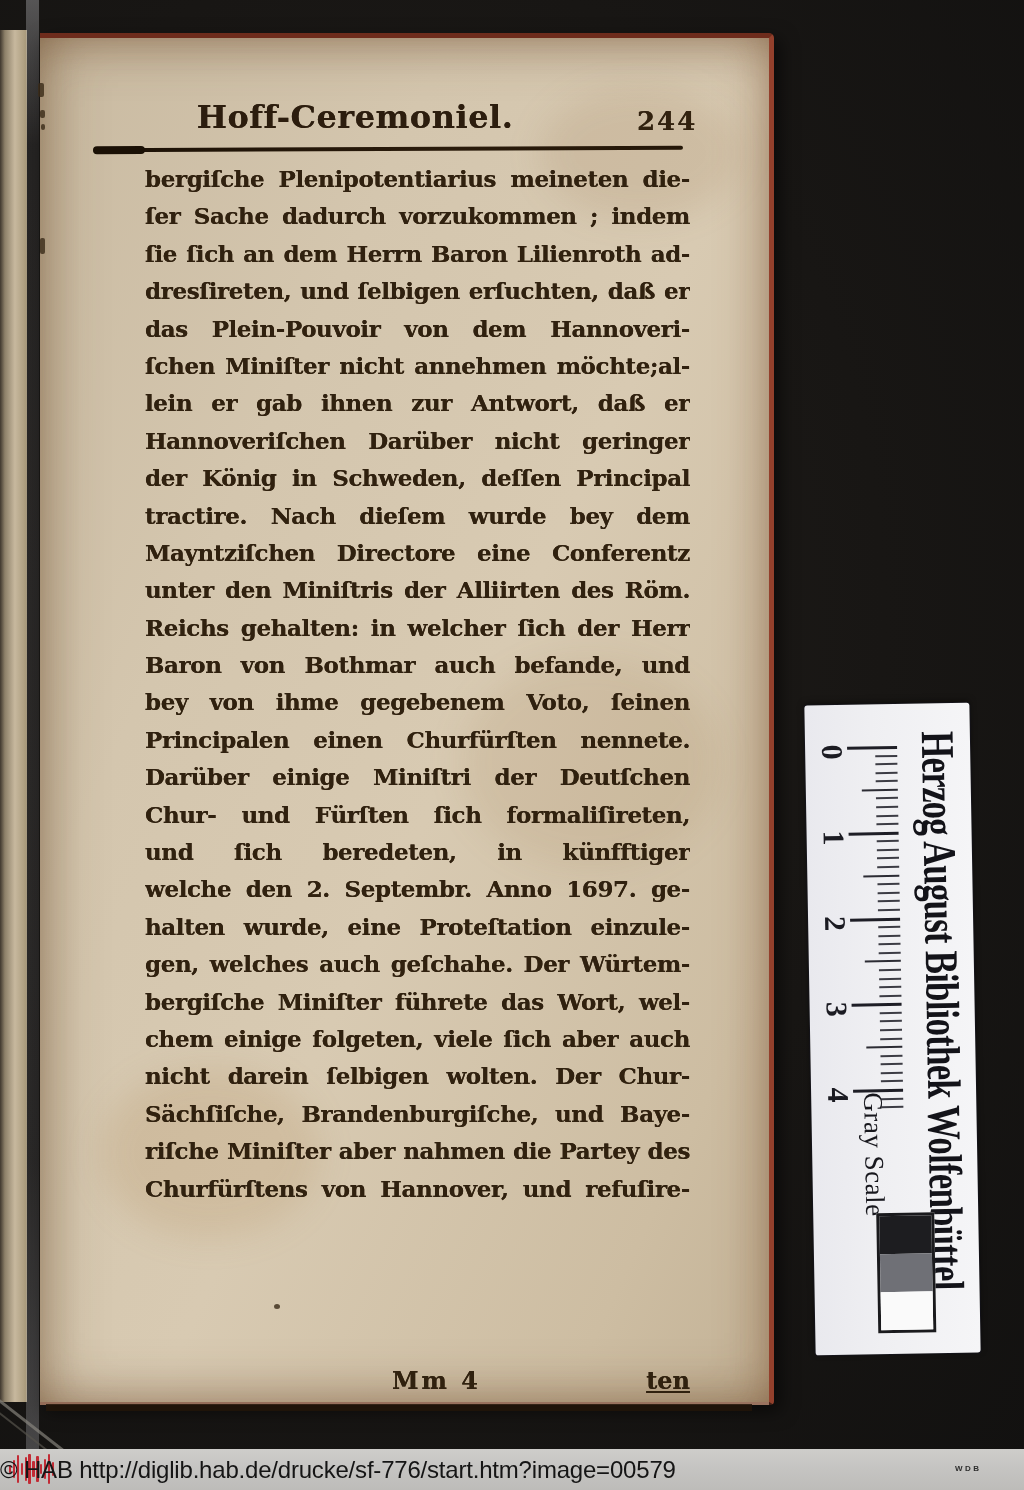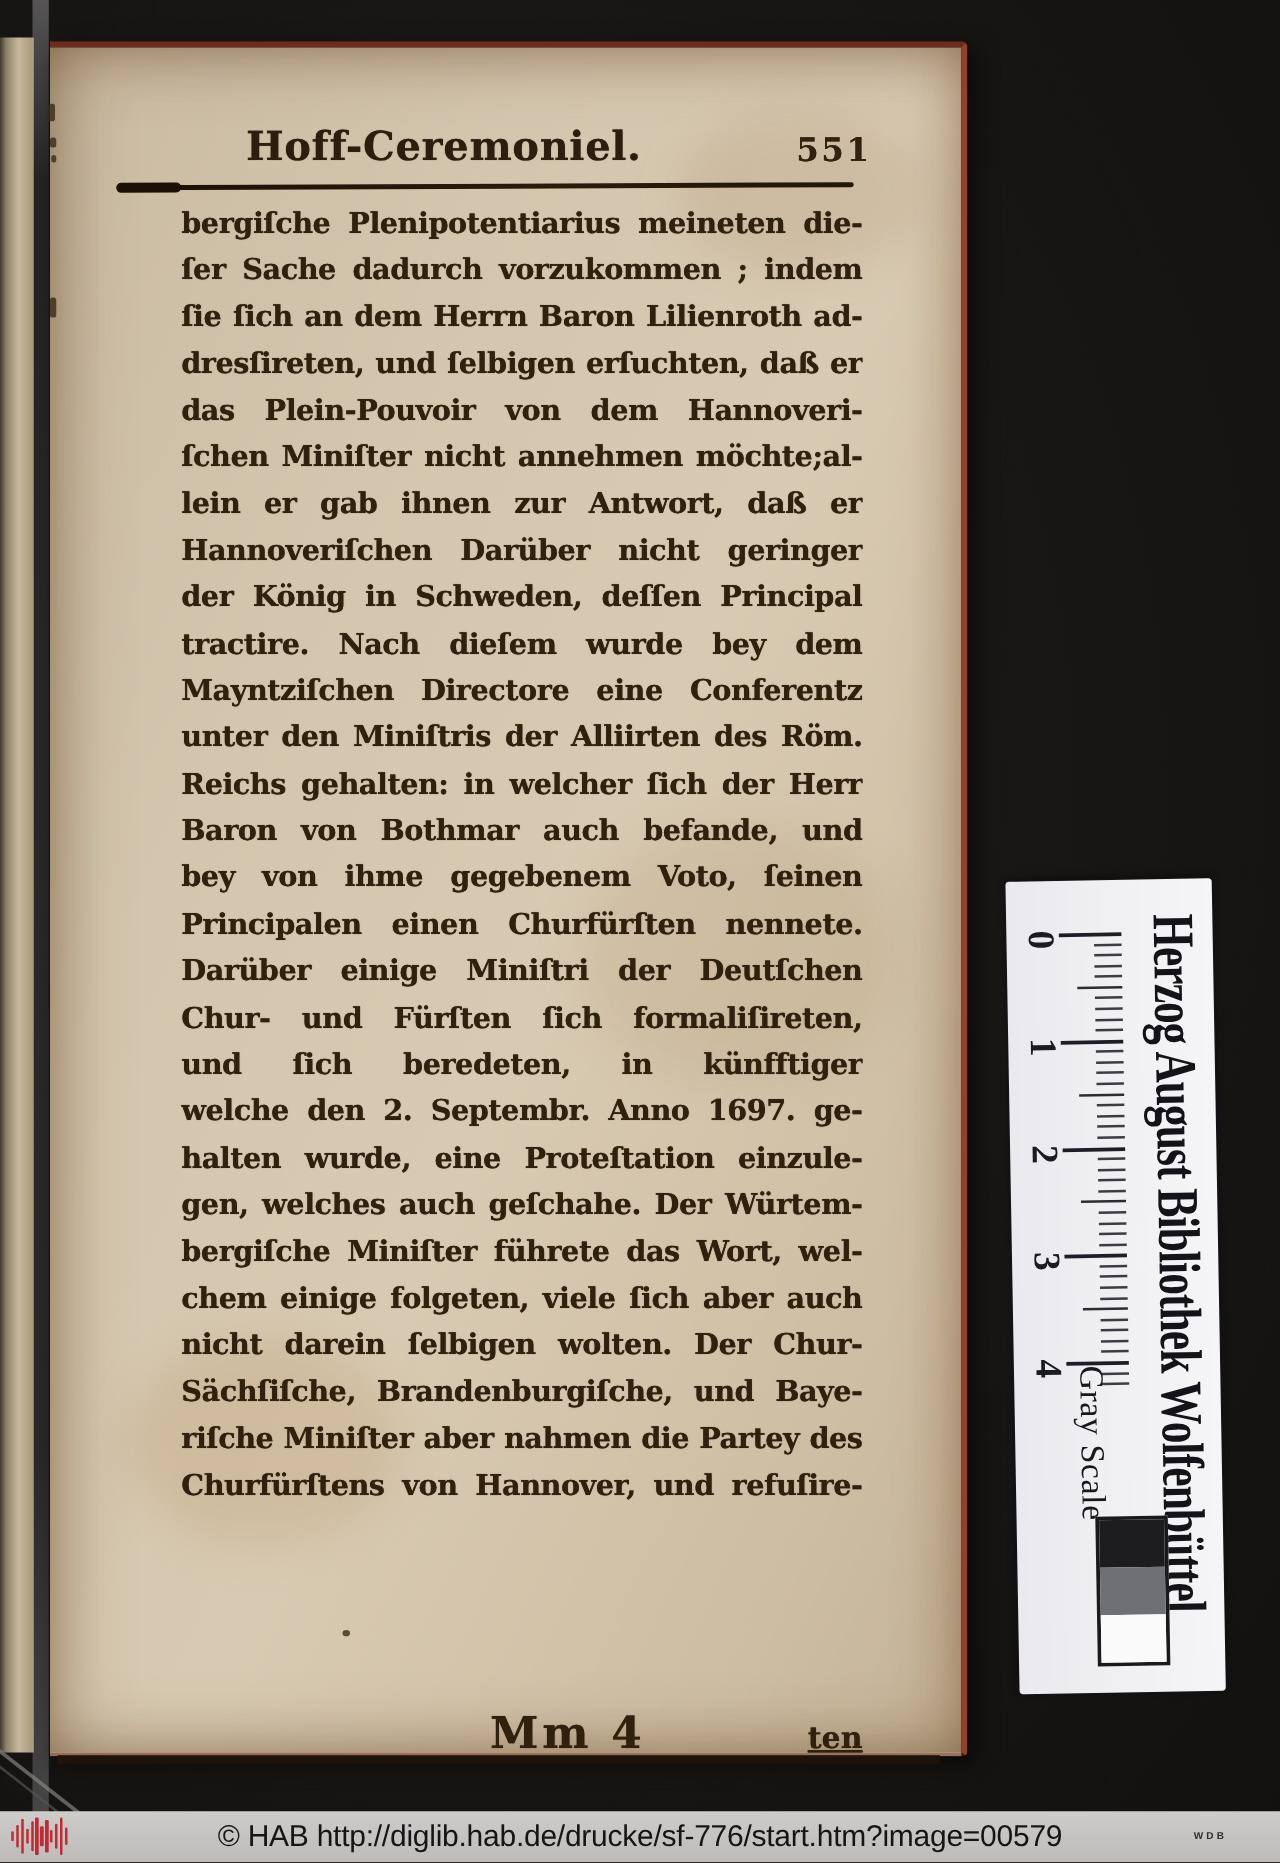--- a/index.html
+++ b/index.html
@@ -66,21 +66,21 @@
     letter-spacing:-.4px;text-shadow:0 0 .6px rgba(48,30,12,.9);
   }
   .textblock .line{
     height:37.4px;line-height:37.4px;overflow:hidden;white-space:nowrap0;
     text-align:justify;text-align-last:justify;
   }
   .sig-row{
     position:absolute;left:105px;top:1328px;width:545px;display:flex;align-items:baseline;
     font-family:"DejaVu Serif", serif;font-weight:700;color:#30210f;text-shadow:0 0 .6px rgba(48,30,12,.9);
   }
-  .sig-mark{flex:0 0 auto;margin-left:247px;font-size:35px;letter-spacing:3px;}
+  .sig-mark{flex:0 0 auto;margin-left:247px;font-size:24px;letter-spacing:3px;}
   .catchword{flex:0 0 auto;margin-left:auto;font-size:24px;text-decoration:underline;}
 
   
   .card-wrap{position:absolute;left:810px;top:704px;width:165px;height:650px;transform:rotate(-1deg);}
   .card{
     position:absolute;left:0;top:0;width:650px;height:165px;
     transform-origin:0 0;transform:translateX(165px) rotate(90deg);
     background:linear-gradient(180deg,#f5f5f7 0%,#efeff2 60%,#e9e9ee 100%);
     border-radius:3px;
     box-shadow:0 0 0 1px rgba(25,25,40,.45), -2px 0 6px rgba(0,0,0,.5);
@@ -105,21 +105,21 @@
   }
   .swatch-group{position:absolute;left:509px;top:44px;display:flex;border:3px solid #1a1a1d;background:#fff;}
   .swatch{width:38px;height:52px;}
 
   
   .footer-bar{
     position:absolute;left:0;top:1449px;width:1024px;height:41px;
     background:linear-gradient(180deg,#cecdca 0%,#c6c5c3 40%,#bdbcb9 100%);
   }
   .footer-text{
-    position:absolute;left:0;right:0;top:7px;text-align:center;
+    position:absolute;left:0;right:0;top:7px;
     font-family:"Liberation Sans", sans-serif;font-size:24px;letter-spacing:-.2px;color:#151515;
   }
   .barcode{position:absolute;left:9px;top:3px;height:34px;display:flex;align-items:center;gap:1.6px;}
   .barcode div{width:2.3px;border-radius:1px;}
   .wdb{
     position:absolute;left:955px;top:15px;
     font-size:8px;font-weight:700;letter-spacing:2.5px;color:#2e2e2e;
   }
 </style>
 </head>
@@ -136,21 +136,21 @@
     <div class="stain s1"></div>
     <div class="stain s2"></div>
     <div class="stain s3"></div>
     <div class="speck" style="left:-2px;top:45px;width:6px;height:14px;"></div>
     <div class="speck" style="left:0;top:72px;width:5px;height:8px;"></div>
     <div class="speck" style="left:1px;top:86px;width:4px;height:6px;"></div>
     <div class="speck" style="left:0;top:200px;width:5px;height:16px;"></div>
     <div class="speck" style="left:234px;top:1266px;width:6px;height:5px;border-radius:50%;"></div>
 
     <div class="running-head">Hoff-Ceremoniel.</div>
-    <div class="folio">551</div>
+    <div class="folio">244</div>
     <div class="head-rule"></div>
 
     <div class="textblock">
 
     <div class="line">bergiſche Plenipotentiarius meineten die-</div>
         <div class="line">ſer Sache dadurch vorzukommen ; indem</div>
         <div class="line">ſie ſich an dem Herrn Baron Lilienroth ad-</div>
         <div class="line">dresſireten, und ſelbigen erſuchten, daß er</div>
         <div class="line">das Plein-Pouvoir von dem Hannoveri-</div>
         <div class="line">ſchen Miniſter nicht annehmen möchte;al-</div>

